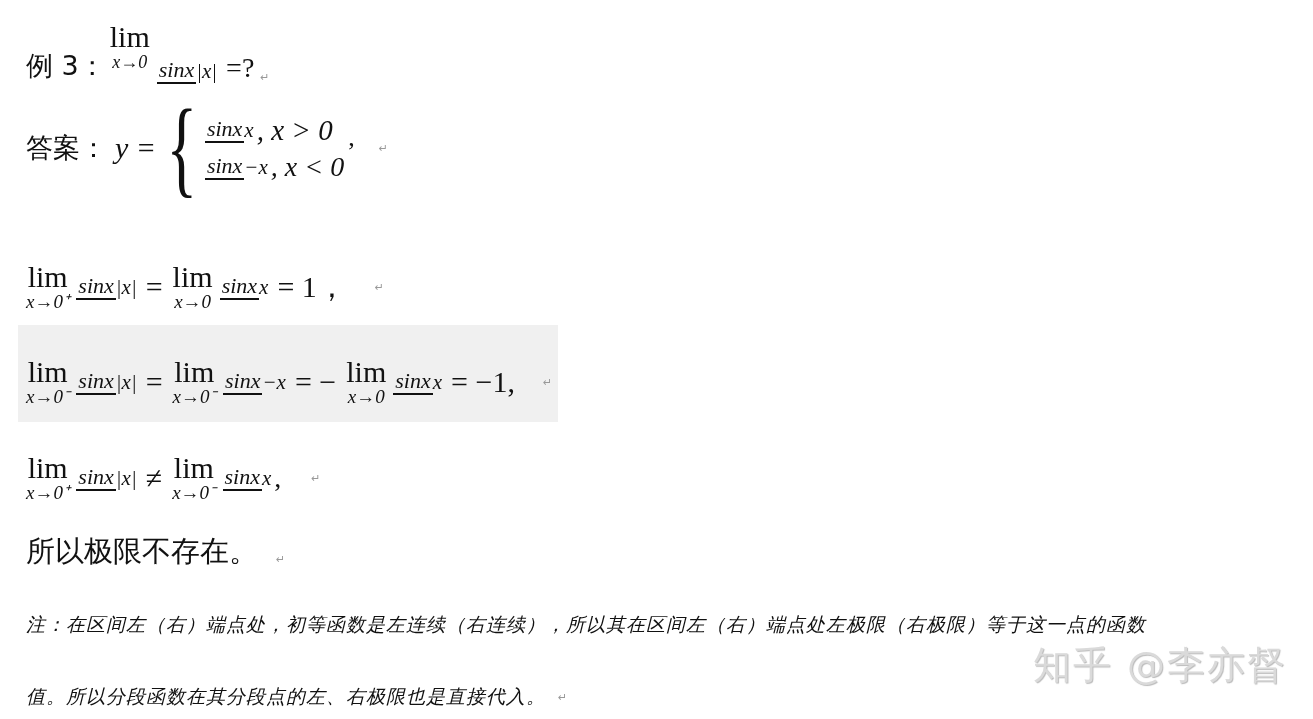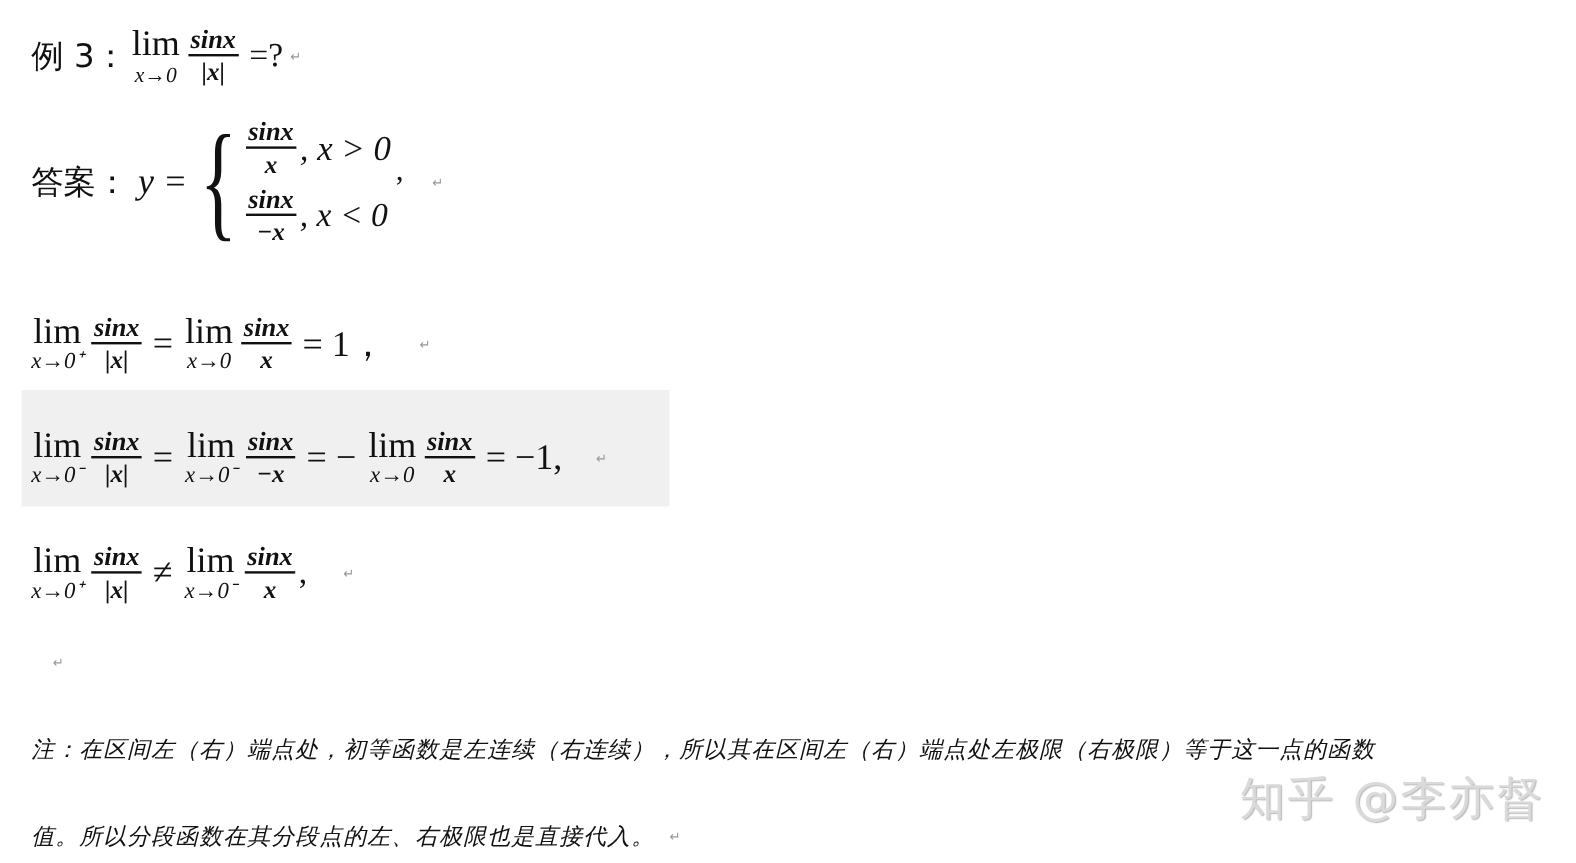--- a/index.html
+++ b/index.html
@@ -5,33 +5,33 @@
   html, body { margin:0; padding:0; background:#ffffff; }
   body { width:1313px; height:719px; position:relative; overflow:hidden; color:#111; font-family:"DejaVu Serif", serif; }
   .cjk { font-family:"DejaVu Sans", sans-serif; }
   .serif { font-family:"Liberation Serif", "DejaVu Serif", serif; }
   .it { font-style:italic; font-family:"Liberation Serif", "DejaVu Serif", serif; }
   .mark { color:#999; font-size:11px; font-family:"DejaVu Sans", sans-serif; }
   .row { position:absolute; display:flex; align-items:center; white-space:nowrap; }
   .lim { display:inline-flex; flex-direction:column; align-items:center; margin:12px 4px; }
   .lim .w { font-size:30px; line-height:30px; font-family:"Liberation Serif", serif; }
   .lim .sub { font-size:19px; line-height:20px; font-family:"Liberation Serif", serif; }
-  .frac { display:inline-flex; flex-direction:column; align-items:center; margin:0 3px;font-weight:bold; }
+  .frac { display:inline-flex; align-items:center; margin:0 3px; }
   .frac .num { font-size:22px; line-height:24px; padding:0 2px; font-style:italic; font-family:"Liberation Serif", serif; border-bottom:2px solid #111; }
   .frac .den { font-size:21px; line-height:26px; font-style:italic; font-family:"Liberation Serif", serif; }
   .op { font-size:30px; margin:0 6px; font-family:"Liberation Serif", serif; }
   .hl { position:absolute; left:18px; top:325px; width:540px; height:97px; background:#f0f0f0; }
   .note { font-size:19px; letter-spacing:1px; font-family:"DejaVu Serif", serif;font-style:italic; }
   .wm { position:absolute; left:1033px; top:640px; font-size:38px; color:#dadada; font-family:"DejaVu Sans", sans-serif; text-shadow:1px 1px 1px #bbb; letter-spacing:2px;text-align:right; }
   .brace { font-size:108px; line-height:100px; font-family:"Liberation Serif", serif; font-weight:100; transform:scaleX(0.6); display:inline-block; margin:0 -6px; }
 </style>
 </head>
 <body>
 
-<div class="row" style="left:26px; top:10px;">
+<div class="row" style="left:26px; top:10px;align-items:flex-end;">
   <span class="cjk" style="font-size:27px;">例 3：</span>
   <span class="lim">
     <span class="w">lim</span>
     <span class="sub it" style="font-size:18px;">x→0</span>
   </span>
   <span class="frac">
     <span class="num">sinx</span>
     <span class="den">|x|</span>
   </span>
   <span class="op" style="font-size:28px;">=?</span>
@@ -132,20 +132,21 @@
     </span>
   <span class="frac">
       <span class="num">sinx</span>
       <span class="den">x</span>
     </span>
   <span class="serif" style="font-size:28px;">,</span>
   <span class="mark" style="margin-left:30px;">↵</span>
 </div>
 
 <div class="row" style="left:26px; top:532px;">
+  <span class="cjk" style="font-size:29px;">所以极限不存在。</span>
   <span class="mark" style="margin-left:18px; margin-top:14px;">↵</span>
 </div>
 
 <div class="row note" style="left:26px; top:612px;">
   <span>注：在区间左（右）端点处，初等函数是左连续（右连续），所以其在区间左（右）端点处左极限（右极限）等于这一点的函数</span>
 </div>
 <div class="row note" style="left:26px; top:684px;">
   <span>值。所以分段函数在其分段点的左、右极限也是直接代入。</span>
   <span class="mark" style="margin-left:12px;">↵</span>
 </div>

